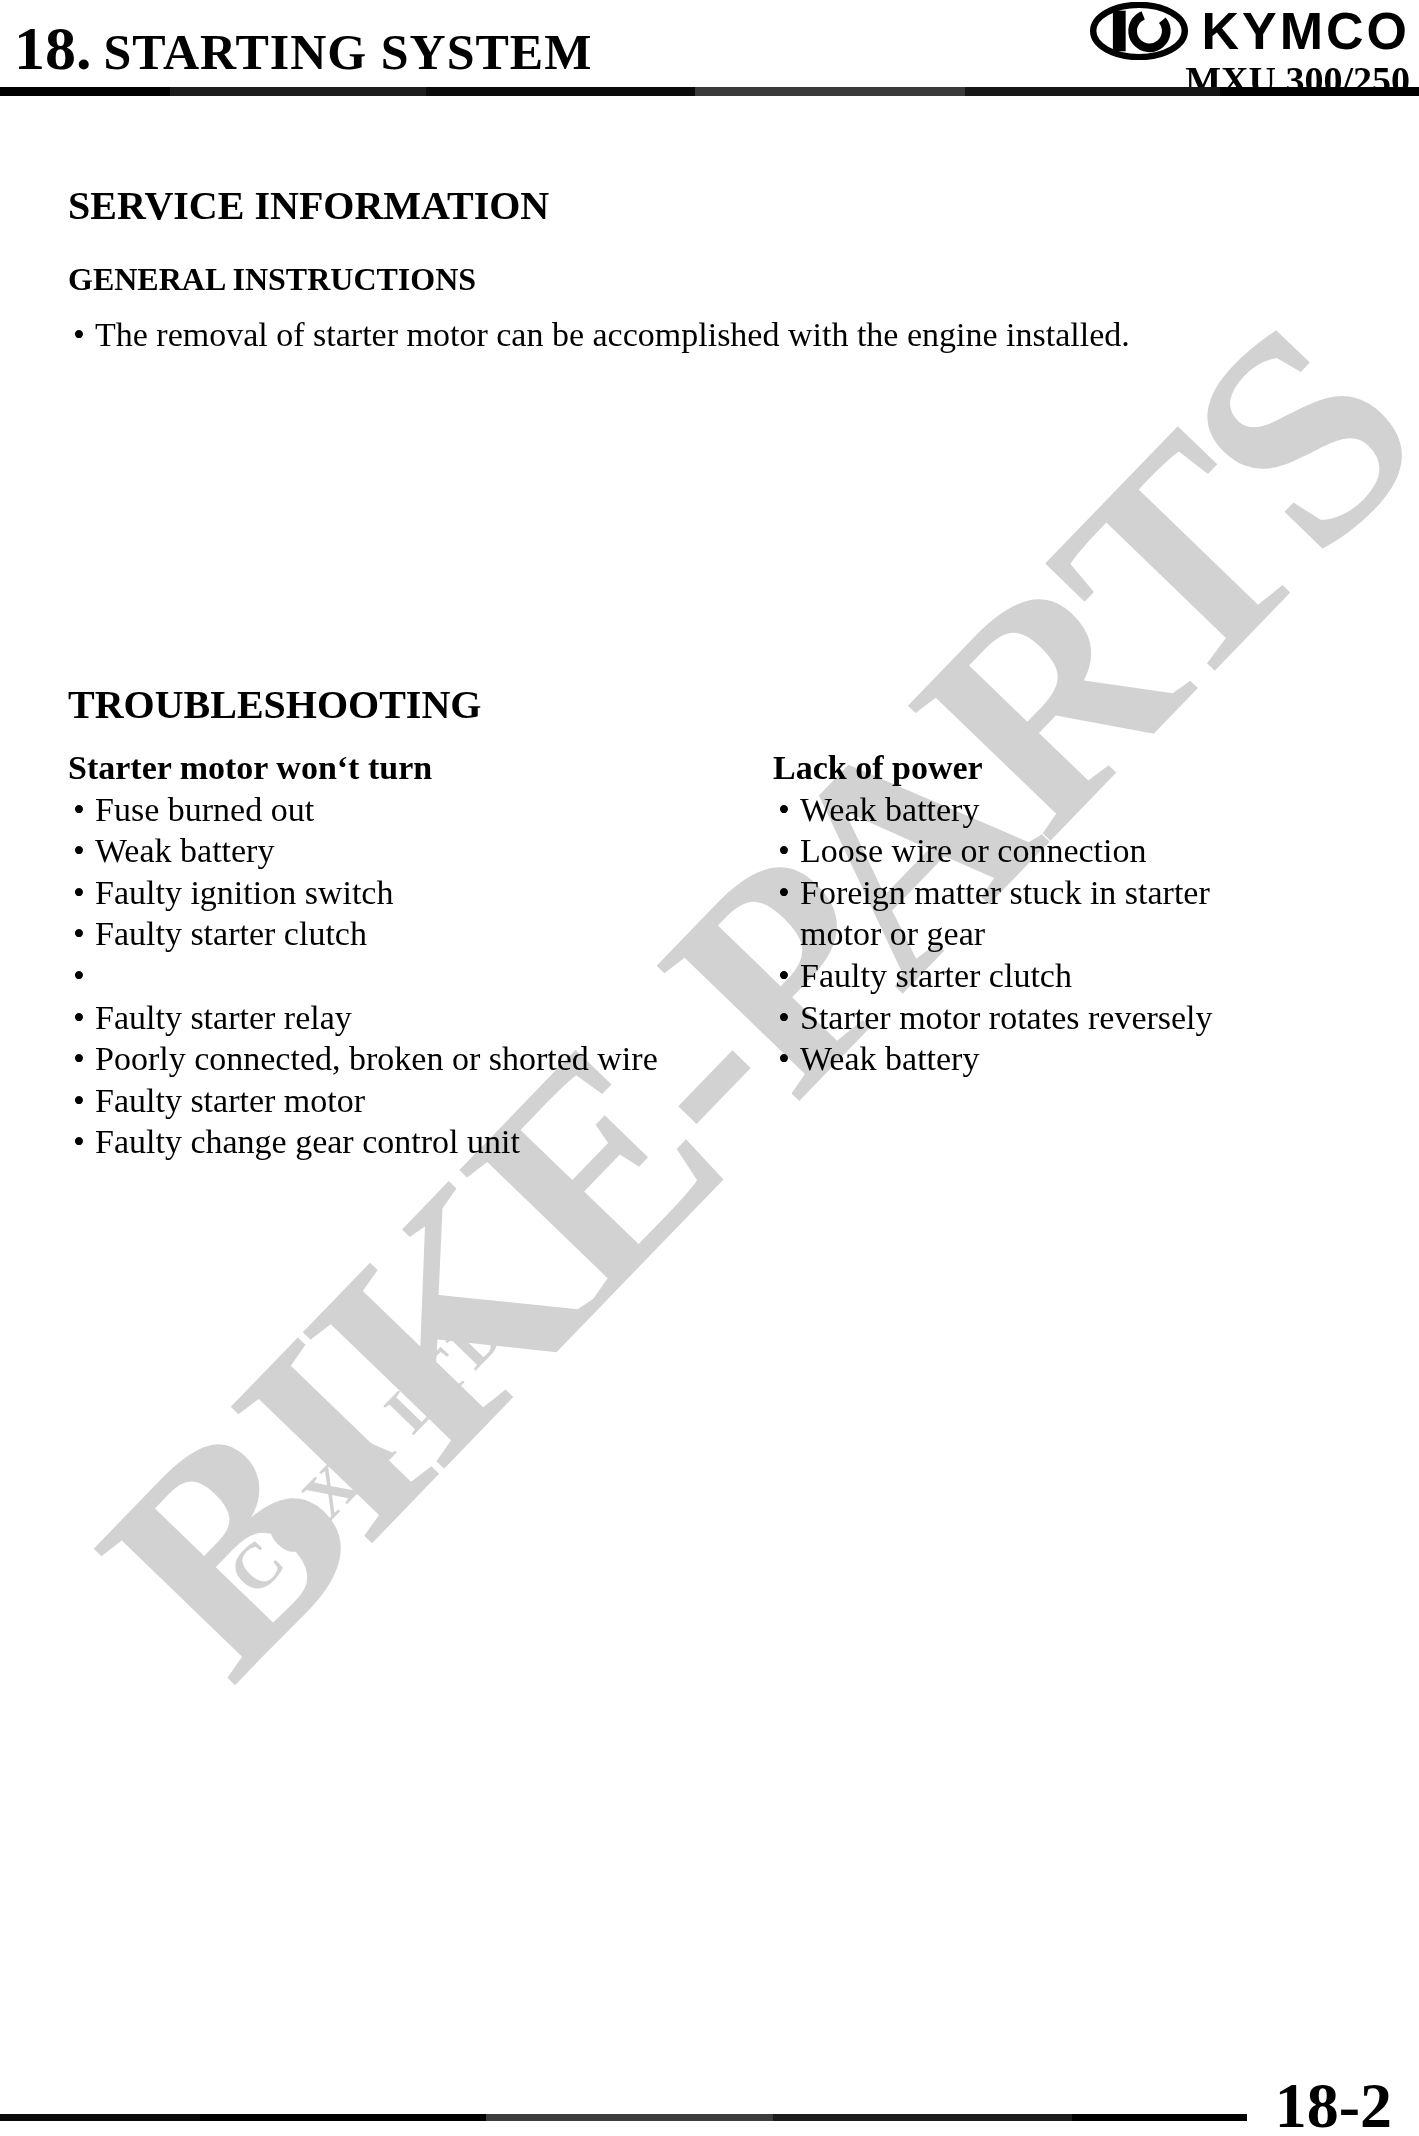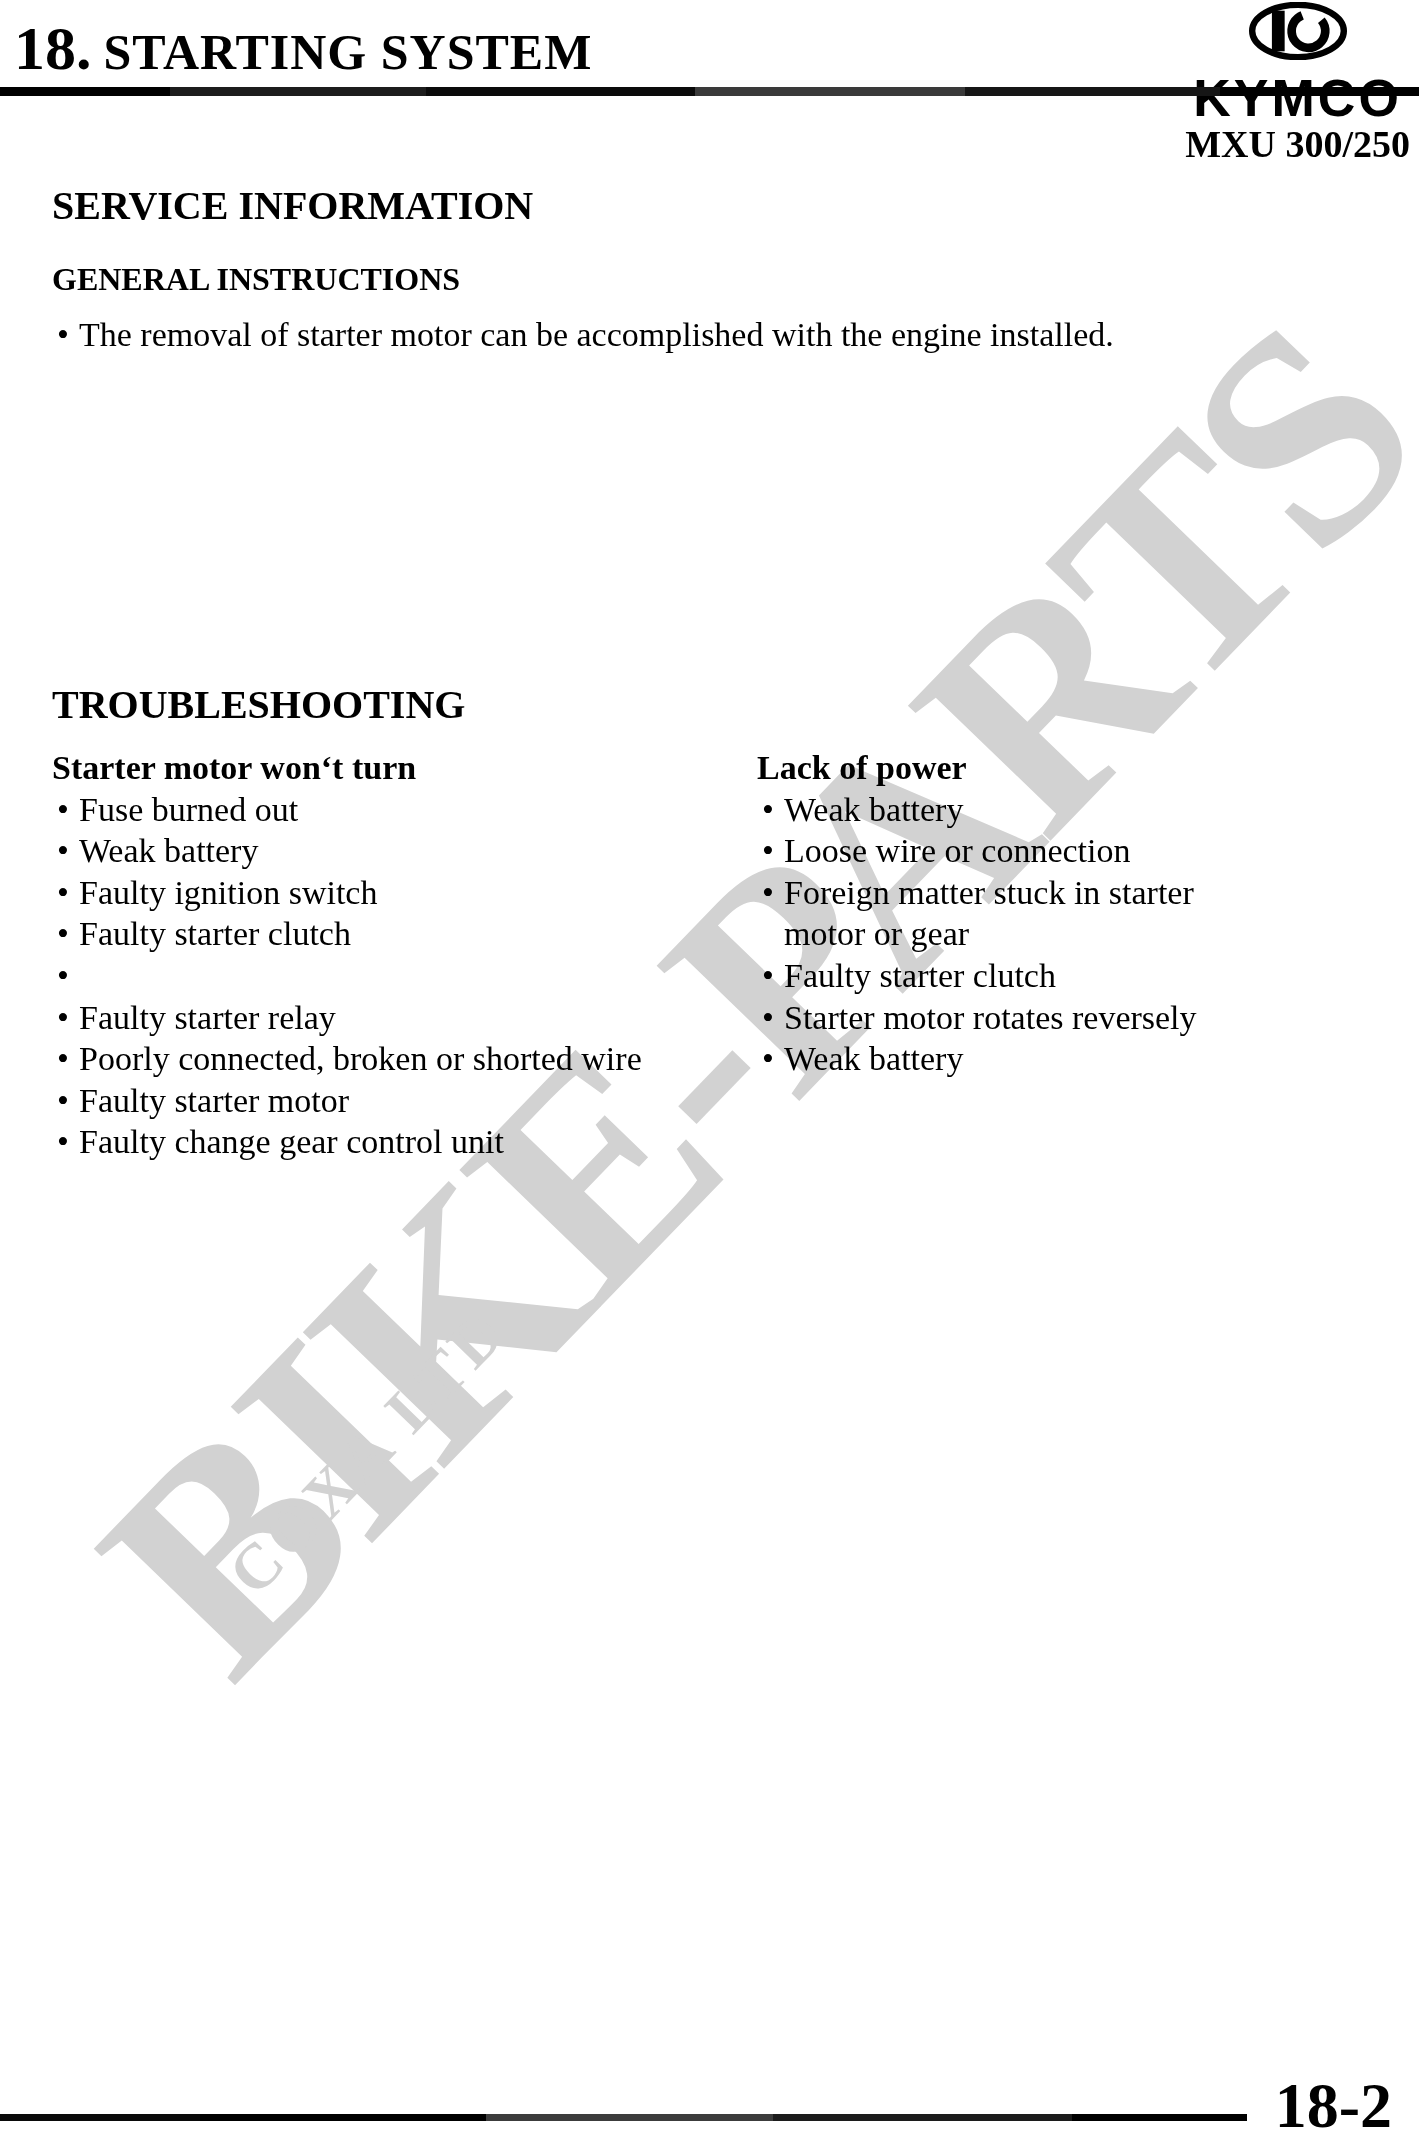--- a/index.html
+++ b/index.html
@@ -24,34 +24,34 @@
     font-size:64px; letter-spacing:5px; white-space:nowrap;
     color:#d2d2d2; z-index:0; user-select:none;
   }
 
   
   .header { position:relative; height:96px; z-index:2; }
   .chapter { position:absolute; left:14px; bottom:12px; white-space:nowrap; }
   .chapter-no   { font-weight:bold; font-size:62px; }
   .chapter-name { font-weight:bold; font-size:50px; margin-left:12px; letter-spacing:1px; }
   .brand-block { position:absolute; right:9px; top:2px; text-align:right; }
-  .brand-row { display:flex; align-items:center; justify-content:flex-start; gap:12px;flex-direction:column; }
+  .brand-row { display:flex; align-items:center; justify-content:flex-start; gap:12px; }
   .brand-name {
     font-family:"Liberation Sans", sans-serif; font-weight:bold;
     font-size:52px; letter-spacing:3px; line-height:1;
   }
   .model { font-weight:bold; font-size:38px; line-height:1; margin-top:1px; }
   .header-rule {
     position:absolute; left:0; bottom:0; width:100%; height:9px;
     background:linear-gradient(90deg,#000 0%,#000 12%,#1d1d1d 12%,#1d1d1d 30%,
       #0a0a0a 30%,#0a0a0a 49%,#3a3a3a 49%,#3a3a3a 68%,#161616 68%,#161616 86%,#000 86%);
   }
 
   
-  .main { position:relative; z-index:2; padding-left:52px;margin-top:8px; }
+  .main { position:relative; z-index:2; padding-left:68px;margin-top:8px; }
   h2.section { font-size:40px; font-weight:bold; line-height:1.1; margin:88px 0 0 0; }
   h3.subsection { font-size:32px; font-weight:bold; line-height:1.2; margin:32px 0 0 0; }
   h2.trouble { margin-top:327px; }
 
   ul.blist { list-style:none; margin:0; padding:0; }
   ul.gen { margin-top:16px; }
   li.bitem { display:flex; font-size:34px; line-height:41.6px; }
   .blt { flex:none; width:22px; padding-left:5px; }
   .txt { display:block; }
 

